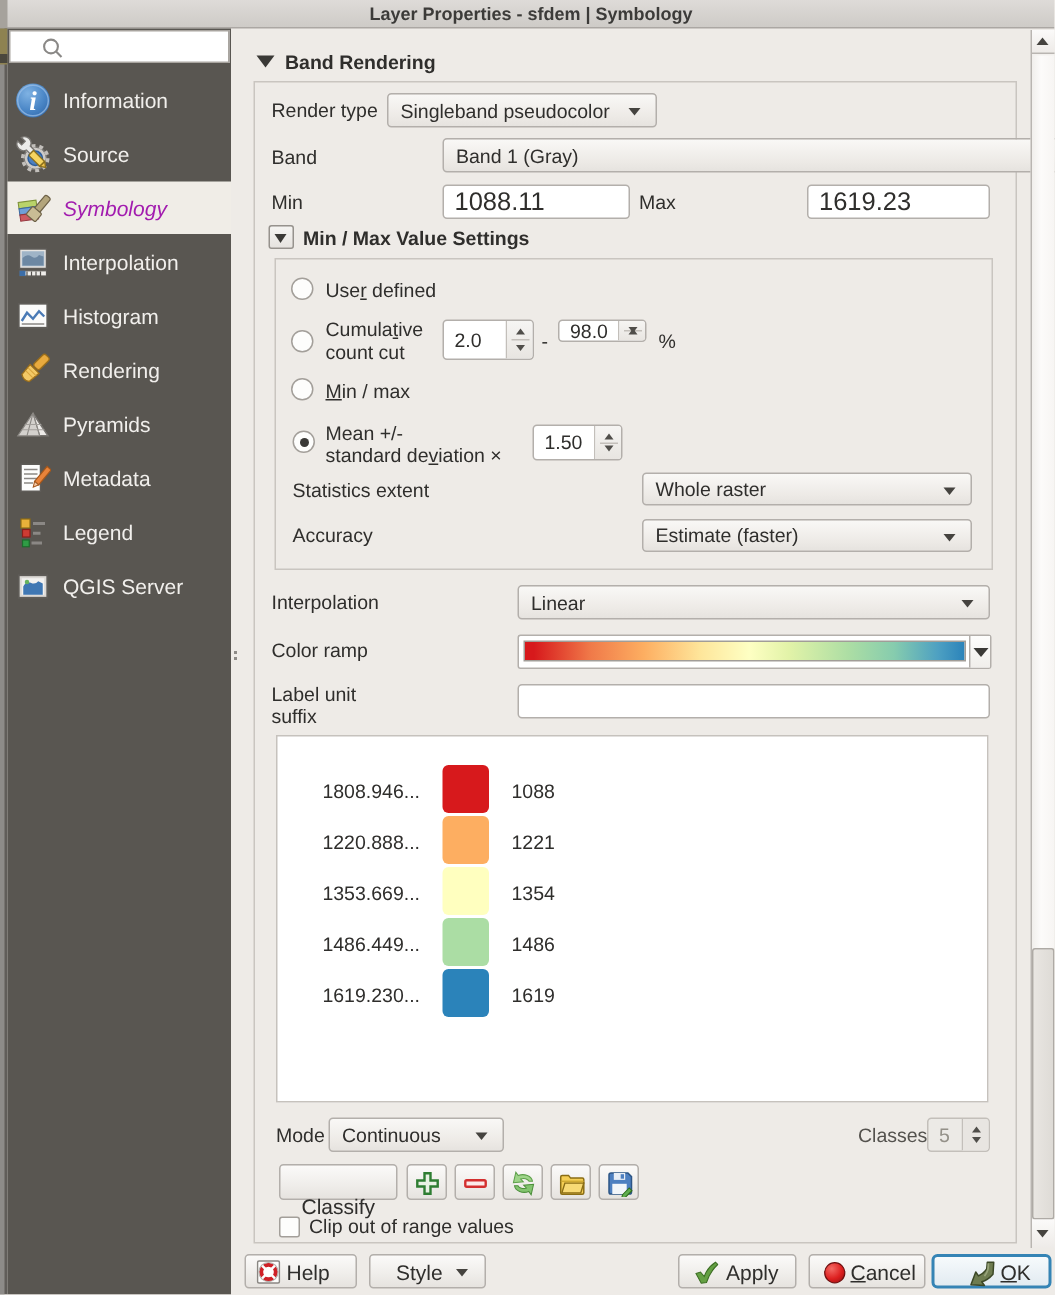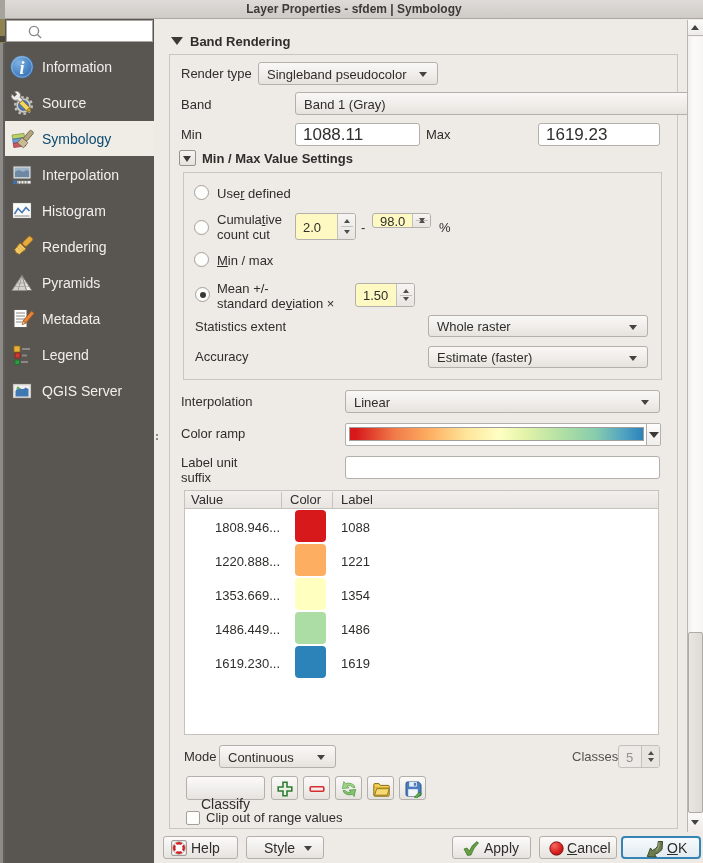--- a/index.html
+++ b/index.html
@@ -5,21 +5,21 @@
 * { margin:0; padding:0; box-sizing:border-box; }
 html,body { width:703px; height:863px; font-family:"Liberation Sans",sans-serif; background:#eeebe7; overflow:hidden; position:relative; }
 .abs { position:absolute; }
 .lbl { position:absolute; font-size:13px; color:#2f2e2c; white-space:nowrap; }
 .combo { position:absolute; border:1px solid #b3afab; border-radius:3px;
   background:linear-gradient(#f9f8f6,#edeae6 70%,#e6e3df); }
 .combo .ct { position:absolute; left:8px; top:50%; transform:translateY(-50%); font-size:13px; color:#2f2e2c; white-space:nowrap;}
 .carr { position:absolute; width:0; height:0; border-left:4.5px solid transparent; border-right:4.5px solid transparent; border-top:5px solid #45433f; }
 .input { position:absolute; background:#fff; border:1px solid #b3afab; border-radius:3px; }
 .input .it { position:absolute; left:7px; top:50%; transform:translateY(-50%); font-size:17px; color:#2f2e2c; }
-.spin { position:absolute; background:#fef9c3; border:1px solid #b3afab; border-radius:3px; }
+.spin { position:absolute; background:#ffffff; border:1px solid #b3afab; border-radius:3px; }
 .spin .it { position:absolute; left:7px; top:50%; transform:translateY(-50%); font-size:13px; color:#2f2e2c; }
 .spinbtn { position:absolute; right:0; top:0; bottom:0; width:18px; border-left:1px solid #c3bfba;
   background:linear-gradient(#c3bfba,#c3bfba) center/12px 1px no-repeat,linear-gradient(#f6f5f3,#e8e5e1); border-radius:0 2px 2px 0; }
 .spinbtn:before { content:""; position:absolute; left:50%; top:5px; transform:translateX(-50%);
   border-left:3.5px solid transparent; border-right:3.5px solid transparent; border-bottom:4px solid #504e4a; }
 .spinbtn:after { content:""; position:absolute; left:50%; bottom:5px; transform:translateX(-50%);
   border-left:3.5px solid transparent; border-right:3.5px solid transparent; border-top:4px solid #504e4a; }
 .radio { position:absolute; width:15px; height:15px; border-radius:50%; background:#fdfdfc; border:1px solid #a39f9a; }
 .radio.sel:before { content:""; position:absolute; left:3.5px; top:3.5px; width:6px; height:6px; border-radius:50%; background:#3a3936; }
 .btn { position:absolute; border:1px solid #b3afab; border-radius:3px;
@@ -86,21 +86,21 @@
     <g transform="rotate(-8 10 14)">
       <rect x="3" y="7" width="12" height="4.2" fill="#b9d36a" stroke="#7e913a" stroke-width="0.7"></rect>
       <rect x="3" y="11.2" width="12" height="4.2" fill="#6f9fd8" stroke="#3c6ba3" stroke-width="0.7"></rect>
       <rect x="3" y="15.4" width="12" height="4.2" fill="#cc5a62" stroke="#93343c" stroke-width="0.7"></rect>
     </g>
     <g transform="rotate(40 16 12)">
       <rect x="13.5" y="2" width="4.5" height="12" rx="1.5" fill="#b3a57c" stroke="#6e6248" stroke-width="0.8"></rect>
       <rect x="11.8" y="13.5" width="8" height="7" rx="1" fill="#c9bc95" stroke="#6e6248" stroke-width="0.8"></rect>
     </g>
   </svg>
-  <div class="txt" style="color:#0c4a6e;">Symbology</div>
+  <div class="txt" style="color:#a21caf;font-style:italic;">Symbology</div>
 </div>
 <div class="sideitem" style="left:5px;top:159px;">
   <svg width="24" height="24" viewBox="0 0 24 24">
     <rect x="3" y="3" width="18" height="13" fill="#e7e5e2" stroke="#5f5c58" stroke-width="1"></rect>
     <rect x="4.5" y="4.5" width="15" height="10" fill="#9fb4c7"></rect>
     <path d="M5 9 q3-3 6-1 q3 2 5-1 l3 1 v6 h-14 z" fill="#6d88a3"></path>
     <rect x="3" y="17.5" width="18" height="3.5" fill="#efedea" stroke="#5f5c58" stroke-width="0.8"></rect>
     <g stroke="#55524e" stroke-width="0.8">
       <line x1="5" y1="18" x2="5" y2="21"></line>
         <line x1="8" y1="18" x2="8" y2="21"></line>
@@ -262,27 +262,20 @@
   <div style="position:absolute;left:3px;top:3px;width:295px;height:14px;border:1px solid #a19d98;background:linear-gradient(to right,#d7191c 0%,#d7191c 2%,#f07a49 15%,#fdae61 27%,#fee69b 40%,#feffc3 51%,#e2f3a8 60%,#abdda4 74%,#86ccae 84%,#4da0c2 94%,#2b83ba 100%);"></div>
   <div style="position:absolute;right:0;top:0;width:14px;height:21px;border-left:1px solid #b3afab;background:linear-gradient(#fdfdfc,#f0eeeb);">
     <div style="position:absolute;left:2px;top:8px;width:0;height:0;border-left:5px solid transparent;border-right:5px solid transparent;border-top:6px solid #3a3936;"></div>
   </div>
 </div>
 
 <div class="lbl" style="left:181px;top:455px;">Label unit<br>suffix</div>
 <div class="input" style="left:345px;top:456px;width:315px;height:23px;"></div>
 
 <div class="abs" style="left:184px;top:490px;width:475px;height:245px;border:1px solid #c6c2bd;background:#fff;">
-  <div class="abs" style="left:0;top:0;width:473px;height:18px;background:linear-gradient(#f2f0ed,#e8e5e1);border-bottom:1px solid #c6c2bd;">
-    <div class="lbl" style="left:6px;top:1px;">Value</div>
-    <div class="lbl" style="left:105px;top:1px;">Color</div>
-    <div class="lbl" style="left:156px;top:1px;">Label</div>
-    <div class="abs" style="left:96px;top:1px;width:1px;height:16px;background:#c6c2bd;"></div>
-    <div class="abs" style="left:147px;top:1px;width:1px;height:16px;background:#c6c2bd;"></div>
-  </div>
 
   <div class="lbl" style="left:25px;top:29px;width:70px;text-align:right;">1808.946...</div>
   <div class="abs" style="left:110px;top:19px;width:31px;height:32px;border-radius:4px;background:#d7191c;"></div>
   <div class="lbl" style="left:156px;top:29px;">1088</div>
   <div class="lbl" style="left:25px;top:63px;width:70px;text-align:right;">1220.888...</div>
   <div class="abs" style="left:110px;top:53px;width:31px;height:32px;border-radius:4px;background:#fdae61;"></div>
   <div class="lbl" style="left:156px;top:63px;">1221</div>
   <div class="lbl" style="left:25px;top:97px;width:70px;text-align:right;">1353.669...</div>
   <div class="abs" style="left:110px;top:87px;width:31px;height:32px;border-radius:4px;background:#ffffbf;"></div>
   <div class="lbl" style="left:156px;top:97px;">1354</div>

